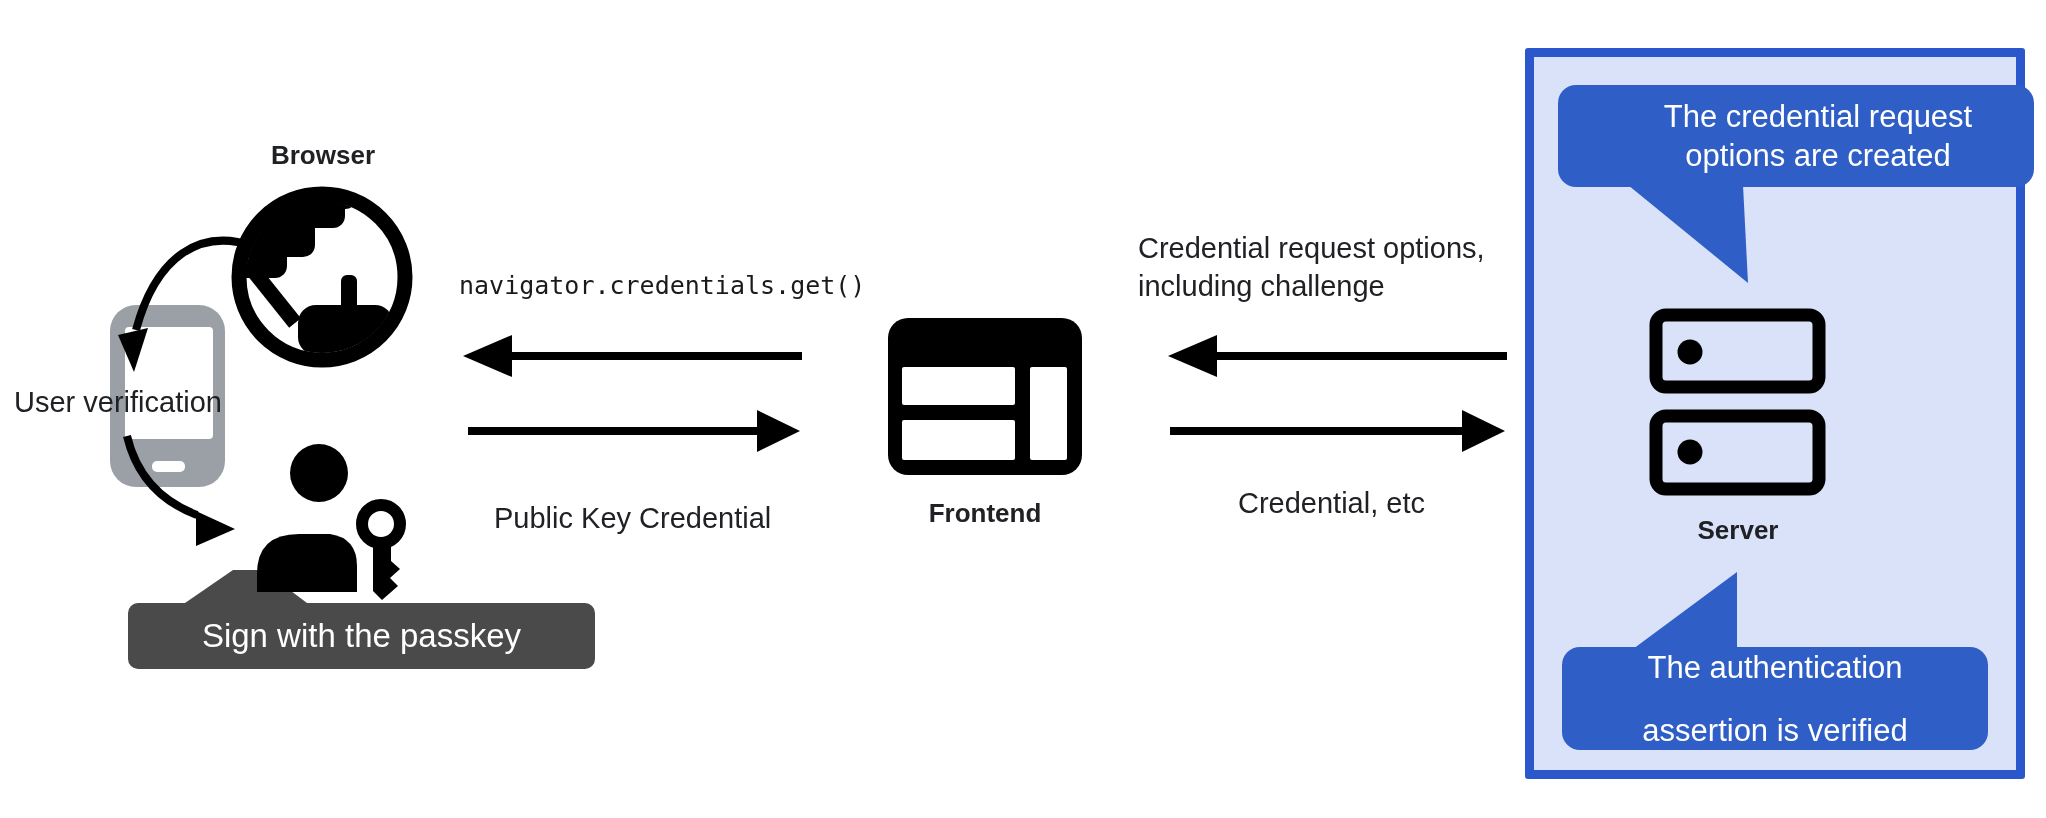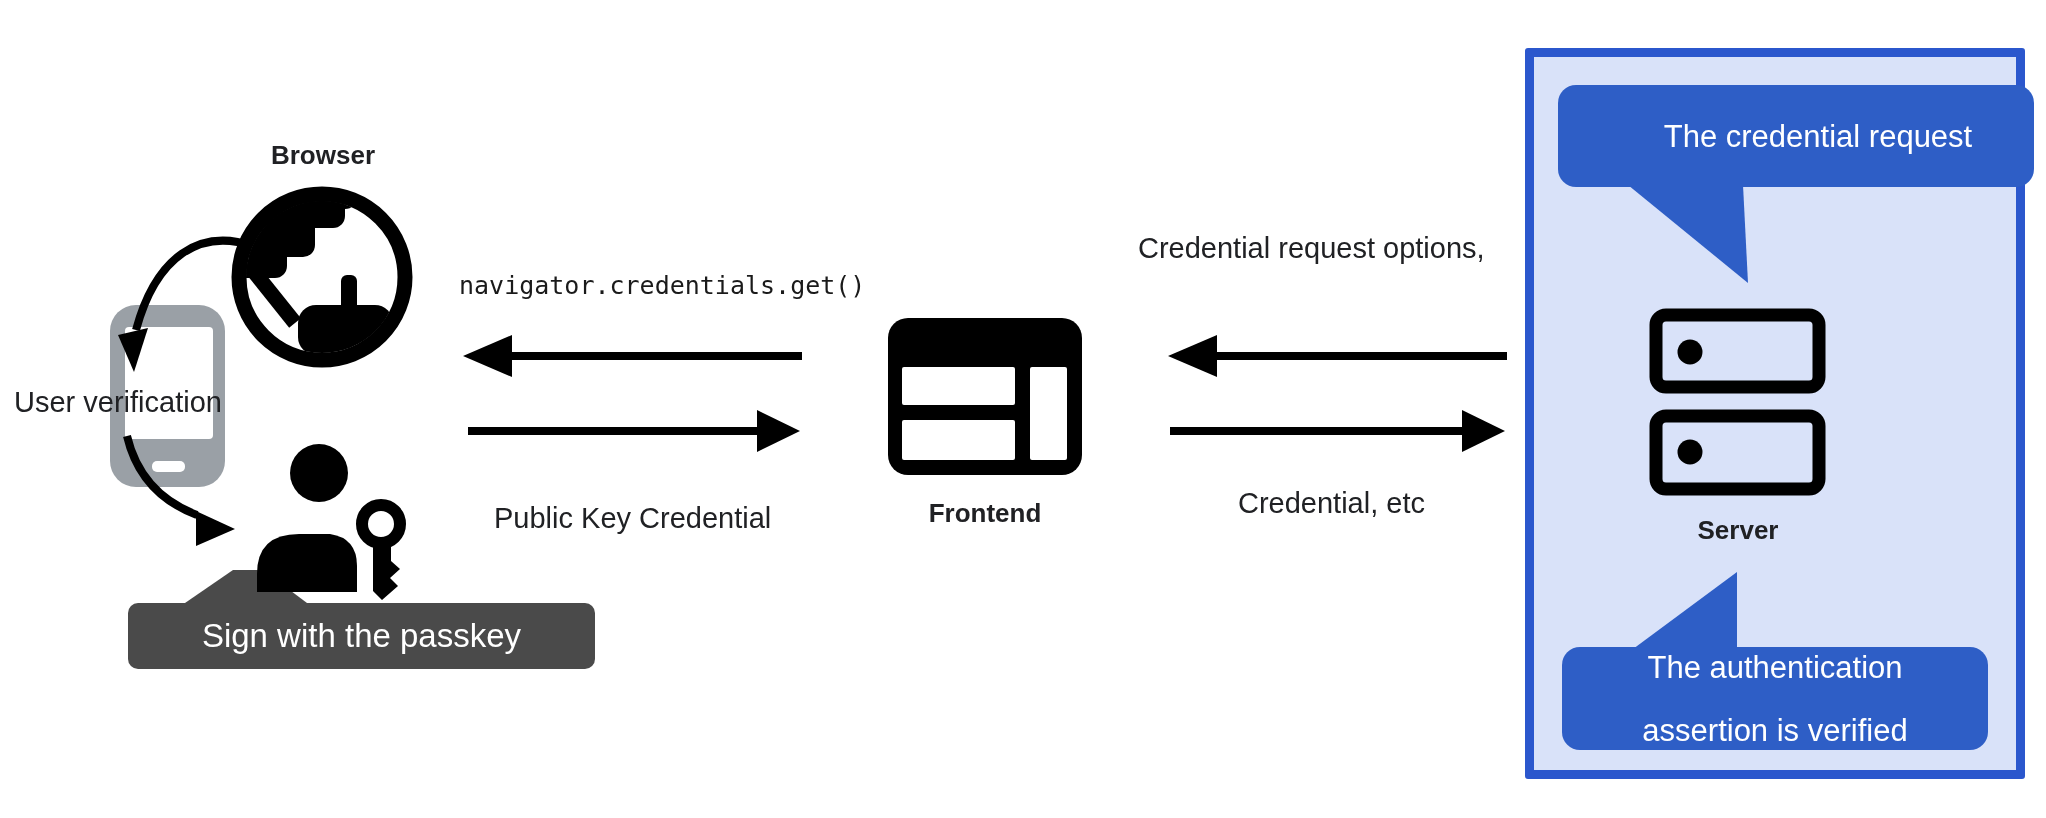--- a/index.html
+++ b/index.html
@@ -110,31 +110,33 @@
 <div class="lbl lbl-bold" style="left:323px;top:140px;">Browser</div>
 
 <div class="lbl lbl-reg" style="left:14px;top:386px;">User verification</div>
 
 <div class="lbl lbl-mono" style="left:459px;top:271px;">navigator.credentials.get()</div>
 
 <div class="lbl lbl-reg" style="left:494px;top:502px;">Public Key Credential</div>
 
 <div class="lbl lbl-reg two-line" style="left:1138px;top:229px;">
   <div>Credential request options,</div>
+  <div>including challenge</div>
 </div>
 
 <div class="lbl lbl-reg" style="left:1238px;top:487px;">Credential, etc</div>
 
 <div class="lbl lbl-bold" style="left:985px;top:498px;">Frontend</div>
 
 <div class="lbl lbl-bold" style="left:1738px;top:515px;">Server</div>
 
 <div id="passkey-tooltip">
   <span>Sign with the passkey</span>
 </div>
 
 <div id="bubble-top" class="bubble">
   <div>The credential request</div>
+  <div>options are created</div>
 </div>
 <div id="bubble-bottom" class="bubble">
   <div>The authentication</div>
   <div>assertion is verified</div>
 </div>
 
 </body></html>

